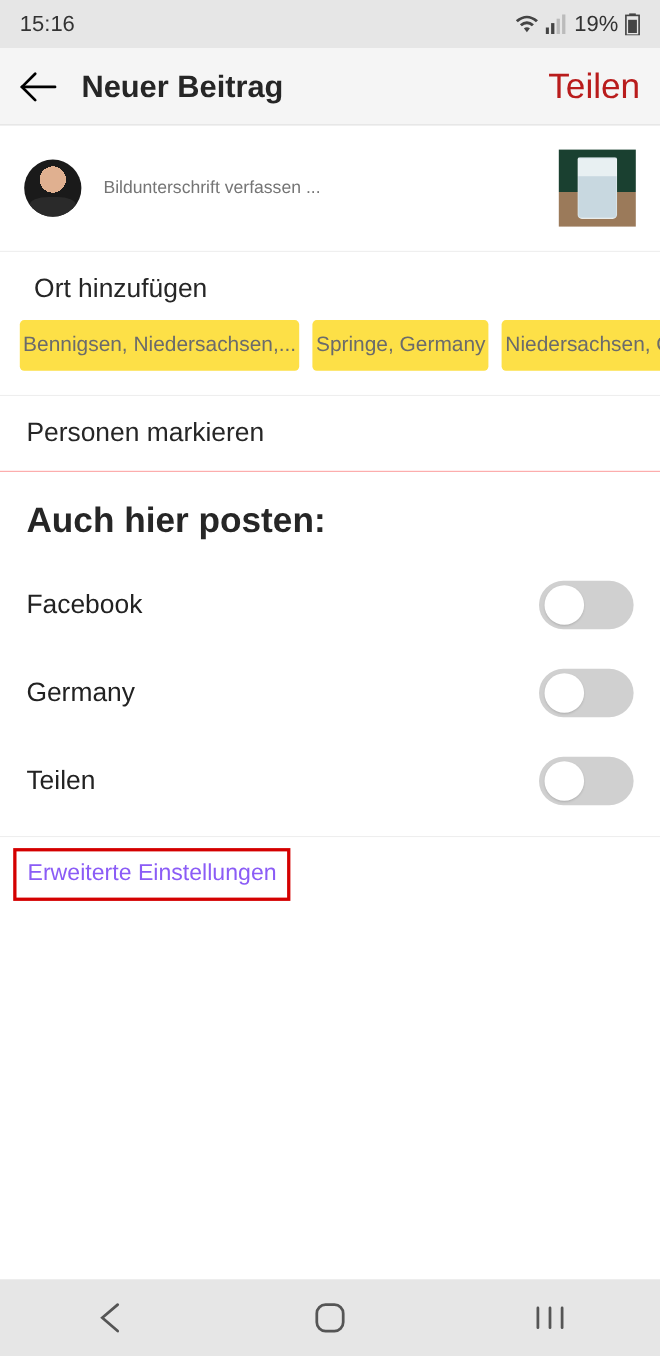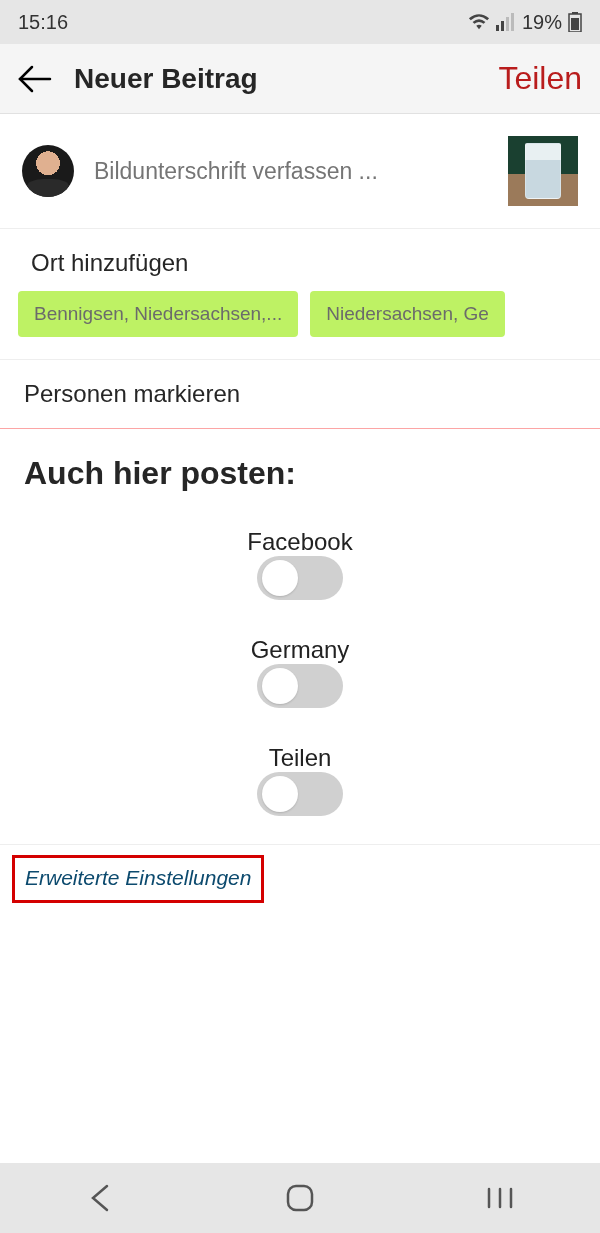--- a/index.html
+++ b/index.html
@@ -6,34 +6,34 @@
   html, body { width: 600px; height: 1233px; font-family: -apple-system, Helvetica, Arial, sans-serif; background: #fff; color: #262626; }
   .statusbar { height: 44px; background: #e6e6e6; display: flex; align-items: center; justify-content: space-between; padding: 0 18px; font-size: 20px; color: #333; }
   .statusbar .right { display: flex; align-items: center; gap: 6px; }
   .statusbar .right svg { display: block; }
   .header { height: 70px; background: #f5f5f5; border-bottom: 1px solid #e1e1e1; display: flex; align-items: center; padding: 0 18px; }
   .header .title { font-size: 28px; font-weight: 600; margin-left: 22px; flex: 1; }
   .header .share { color: #b91c1c; font-size: 32px; font-weight: 500; }
   .compose { display: flex; align-items: center; padding: 22px; gap: 20px; border-bottom: 1px solid #eee; }
   .avatar { width: 52px; height: 52px; border-radius: 50%; background: radial-gradient(circle at 50% 35%, #e0b090 0 28%, #1a1a1a 28% 100%); flex: none; position: relative; overflow: hidden; }
   .avatar::after { content:""; position:absolute; bottom:0; left:10%; width:80%; height:35%; background:#2a2a2a; border-radius: 40% 40% 0 0;}
-  .caption { flex: 1; color: #9e9e9e; font-size: 23px; border: none; outline: none; background: transparent; }
+  .caption { flex: 1; color: #9e9e9e; font-size: 16px; border: none; outline: none; background: transparent; }
   .thumb { width: 70px; height: 70px; flex: none; position: relative; background: linear-gradient(#1a4030 0 55%, #9b7a5a 55% 100%); overflow:hidden; }
   .glass { position:absolute; left:50%; top:10%; transform:translateX(-50%); width:36px; height:56px; background: linear-gradient(#e8f0f2 0 30%, #c8d8e0 30% 100%); border-radius: 2px 2px 4px 4px; border:1px solid rgba(255,255,255,0.3);}
   .section-row { padding: 20px 24px; font-size: 24px; border-bottom: 1px solid #fca5a5; }
   .chips { display: flex; gap: 12px; padding: 0 18px 22px 18px; overflow: hidden; border-bottom: 1px solid #eee; margin-top: -2px;}
-  .chip { background: #bef264; color: #6b6b6b; padding: 12px 16px; border-radius: 4px; font-size: 19px; white-space: nowrap; flex: none; }
+  .chip { background: #fde047; color: #6b6b6b; padding: 12px 3px; border-radius: 4px; font-size: 19px; white-space: nowrap; flex: none; }
   .post-also { padding: 26px 24px 10px 24px; }
   .post-also-title { font-size: 32px; font-weight: 600; margin-bottom: 8px;}
-  .toggle-row { display: flex; align-items: center; justify-content: space-between; padding: 18px 24px; font-size: 24px; font-weight: 400; color:#222;flex-direction:column;}
+  .toggle-row { display: flex; align-items: center; justify-content: space-between; padding: 18px 24px; font-size: 24px; font-weight: 400; color:#222;}
   .toggle { width: 86px; height: 44px; background: #d0d0d0; border-radius: 22px; position: relative; flex: none; }
   .toggle .knob { width: 36px; height: 36px; background: #fff; border-radius: 50%; position: absolute; top: 4px; left: 5px; box-shadow: 0 1px 2px rgba(0,0,0,0.15); }
   .advanced-wrap { border-top: 1px solid #eee; padding: 10px 12px; margin-top:10px;}
   .advanced { display: inline-block; border: 3px solid #d40000; padding: 8px 10px 10px 10px; }
-  .advanced span { color: #0c4a6e; font-size: 21px; font-style: italic; }
+  .advanced span { color: #8b5cf6; font-size: 21px; }
   .navbar { position: absolute; bottom: 0; left: 0; width: 600px; height: 70px; background: #e6e6e6; display: flex; align-items: center; justify-content: space-around; }
   .navbar .nbtn { width: 120px; display:flex; justify-content:center; }
   .addloc-wrap { border-bottom: none; padding-bottom: 16px; padding-left: 31px;}
 </style>
 </head>
 <body>
 
 <div class="statusbar">
   <span>15:16</span>
   <div class="right">
@@ -70,20 +70,21 @@
   <div class="thumb">
       <div class="glass"></div>
     </div>
 </div>
 
 <div class="section-row addloc-wrap">
   <span>Ort hinzufügen</span>
 </div>
 <div class="chips">
   <div class="chip">Bennigsen, Niedersachsen,...</div>
+  <div class="chip">Springe, Germany</div>
   <div class="chip">Niedersachsen, Ge</div>
 </div>
 
 <div class="section-row">
   <span>Personen markieren</span>
 </div>
 
 <div class="post-also">
   <div class="post-also-title">Auch hier posten:</div>
 </div>

